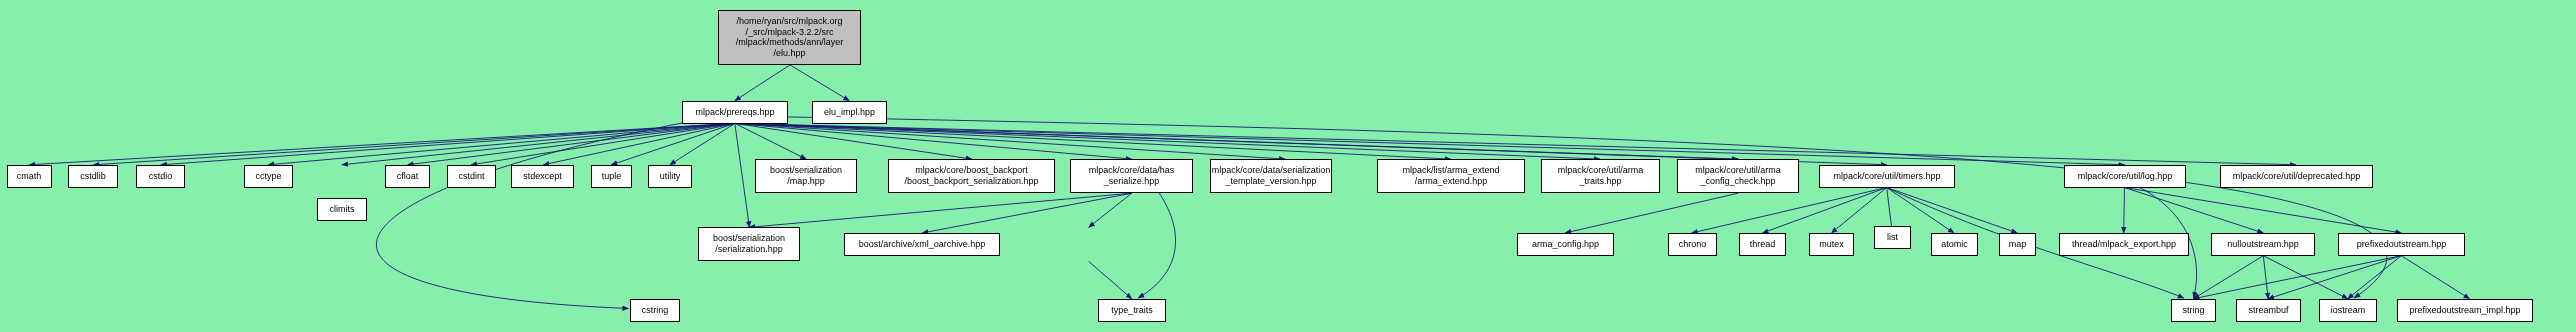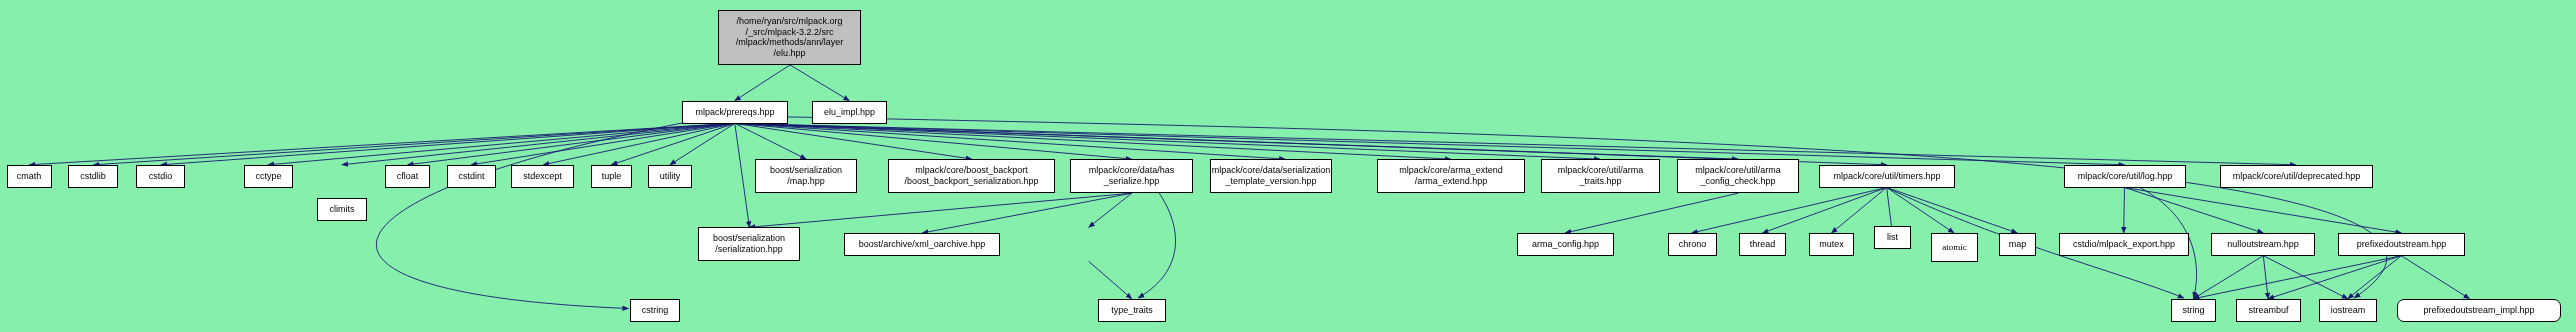--- a/index.html
+++ b/index.html
@@ -128,42 +128,42 @@
     <div class="node" data-interactable="false" style="left: 591px; top: 165px; width: 41px; height: 23px;">tuple</div>
     <div class="node" data-interactable="false" style="left: 648px; top: 165px; width: 44px; height: 23px;">utility</div>
     <div class="node" data-interactable="false" style="left: 755px; top: 159px; width: 102px; height: 34px;">boost/serialization
 /map.hpp</div>
     <div class="node" data-interactable="true" style="left: 888px; top: 159px; width: 167px; height: 34px;">mlpack/core/boost_backport
 /boost_backport_serialization.hpp</div>
     <div class="node" data-interactable="true" style="left: 1070px; top: 159px; width: 123px; height: 34px;">mlpack/core/data/has
 _serialize.hpp</div>
     <div class="node" data-interactable="true" style="left: 1210px; top: 159px; width: 122px; height: 34px;">mlpack/core/data/serialization
 _template_version.hpp</div>
-    <div class="node" data-interactable="true" style="left: 1377px; top: 159px; width: 148px; height: 34px;">mlpack/core/arma_extend
+    <div class="node" data-interactable="true" style="left: 1377px; top: 159px; width: 148px; height: 34px;">mlpack/list/arma_extend
 /arma_extend.hpp</div>
     <div class="node" data-interactable="true" style="left: 1541px; top: 159px; width: 119px; height: 34px;">mlpack/core/util/arma
 _traits.hpp</div>
     <div class="node" data-interactable="true" style="left: 1677px; top: 159px; width: 122px; height: 34px;">mlpack/core/util/arma
 _config_check.hpp</div>
     <div class="node" data-interactable="true" style="left: 1819px; top: 165px; width: 136px; height: 23px;">mlpack/core/util/timers.hpp</div>
     <div class="node" data-interactable="true" style="left: 2064px; top: 165px; width: 122px; height: 23px;">mlpack/core/util/log.hpp</div>
     <div class="node" data-interactable="true" style="left: 2220px; top: 165px; width: 153px; height: 23px;">mlpack/core/util/deprecated.hpp</div>
     <div class="node" data-interactable="false" style="left: 698px; top: 227px; width: 102px; height: 34px;">boost/serialization
 /serialization.hpp</div>
     <div class="node" data-interactable="false" style="left: 844px; top: 233px; width: 156px; height: 23px;">boost/archive/xml_oarchive.hpp</div>
     <div class="node" data-interactable="true" style="left: 1517px; top: 233px; width: 97px; height: 23px;">arma_config.hpp</div>
     <div class="node" data-interactable="false" style="left: 1668px; top: 233px; width: 49px; height: 23px;">chrono</div>
     <div class="node" data-interactable="false" style="left: 1739px; top: 233px; width: 47px; height: 23px;">thread</div>
     <div class="node" data-interactable="false" style="left: 1809px; top: 233px; width: 45px; height: 23px;">mutex</div>
     <div class="node" data-interactable="false" style="left: 1874px; top: 226px; width: 37px; height: 23px;">list</div>
-    <div class="node" data-interactable="false" style="left: 1931px; top: 233px; width: 47px; height: 29px; font-family: Liberation Serif, serif;">atomic</div>
+    <div class="node" data-interactable="false" style="left: 1931px; top: 233px; width: 47px; height: 23px;">atomic</div>
     <div class="node" data-interactable="false" style="left: 1999px; top: 233px; width: 37px; height: 23px;">map</div>
-    <div class="node" data-interactable="true" style="left: 2059px; top: 233px; width: 130px; height: 23px;">cstdio/mlpack_export.hpp</div>
+    <div class="node" data-interactable="true" style="left: 2059px; top: 233px; width: 130px; height: 23px;">thread/mlpack_export.hpp</div>
     <div class="node" data-interactable="true" style="left: 2211px; top: 233px; width: 104px; height: 23px;">nulloutstream.hpp</div>
     <div class="node" data-interactable="true" style="left: 2338px; top: 233px; width: 127px; height: 23px;">prefixedoutstream.hpp</div>
     <div class="node" data-interactable="false" style="left: 630px; top: 299px; width: 50px; height: 23px;">cstring</div>
     <div class="node" data-interactable="false" style="left: 1098px; top: 299px; width: 68px; height: 23px;">type_traits</div>
     <div class="node" data-interactable="false" style="left: 2171px; top: 299px; width: 45px; height: 23px;">string</div>
     <div class="node" data-interactable="false" style="left: 2236px; top: 299px; width: 65px; height: 23px;">streambuf</div>
     <div class="node" data-interactable="false" style="left: 2319px; top: 299px; width: 58px; height: 23px;">iostream</div>
-    <div class="node" data-interactable="true" style="left: 2397px; top: 299px; width: 164px; height: 23px; border-radius: 7px;">prefixedoutstream_impl.hpp</div>
+    <div class="node" data-interactable="true" style="left: 2397px; top: 299px; width: 136px; height: 23px;">prefixedoutstream_impl.hpp</div>
   </div>
 
 
 </body></html>

